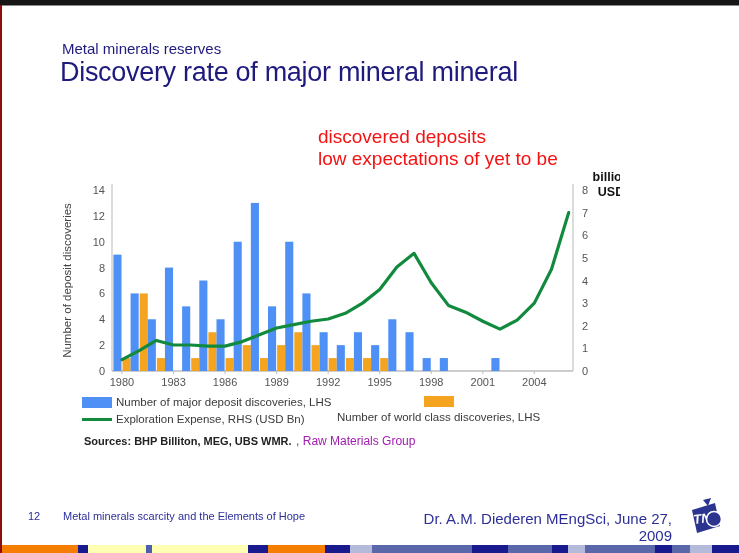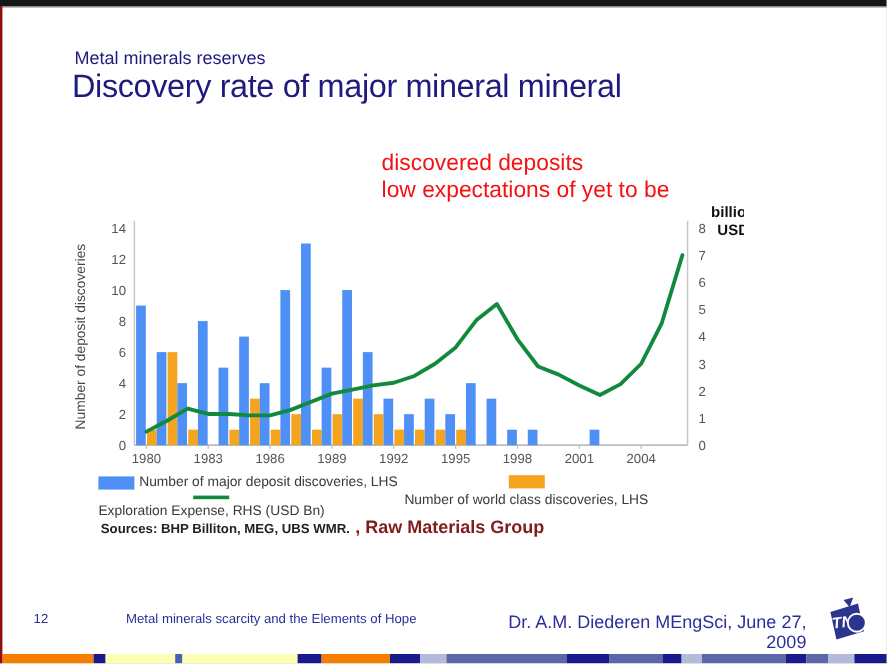--- a/index.html
+++ b/index.html
@@ -12,26 +12,26 @@
   .annotation{position:absolute;left:318px;top:126px;font-size:19px;line-height:1.17;color:#f41212;}
   .chartwrap{position:absolute;left:60px;top:168px;width:560px;height:260px;}
   svg text.ax{font-family:"Liberation Sans",sans-serif;font-size:11px;fill:#555555;}
   svg text.axt{font-family:"Liberation Sans",sans-serif;font-size:11.5px;fill:#444444;}
   svg text.unit{font-family:"Liberation Sans",sans-serif;font-size:12.5px;font-weight:bold;fill:#111111;}
   .legend-item{position:absolute;display:flex;align-items:center;gap:4px;font-size:11.5px;color:#3a3a3a;white-space:nowrap;}
   .sw-bar{display:inline-block;width:30px;height:11px;}
   .sw-line{display:inline-block;width:30px;height:3px;}
   .lg1a{left:82px;top:396px;justify-content:center;}
   .lg1b{left:337px;top:396px;flex-direction:column;}
-  .lg2{left:82px;top:413px;flex-direction:column;}
+  .lg2{left:82px;top:413px;}
   .sources{position:absolute;left:84px;top:431px;white-space:nowrap;}
   .src-prefix{font-size:11px;font-weight:bold;color:#222222;text-align:center;}
-  .src-suffix{font-size:15px;font-weight:bold;color:#7f1d1d;}
+  .src-suffix{font-size:12px;font-weight:normal;color:#a21caf;}
   .pagenum{position:absolute;left:28px;top:510px;font-size:11px;color:#2c2f99;}
-  .foot-left{position:absolute;left:63px;top:510px;font-size:11px;color:#2c2f99;margin-left:42px;}
+  .foot-left{position:absolute;left:63px;top:510px;font-size:11px;color:#2c2f99;}
   .foot-right{position:absolute;left:390px;top:510px;width:282px;text-align:right;font-size:15px;color:#2c2f99;}
   .logo{position:absolute;left:688px;top:497px;width:36px;height:42px;}
   .strip{position:absolute;left:0;bottom:0;height:8px;width:739px;display:flex;}
   .strip div{height:8px;flex:0 0 auto;}
 </style>
 </head>
 <body>
 
 <div class="slide">
   <div class="topbar"></div>

